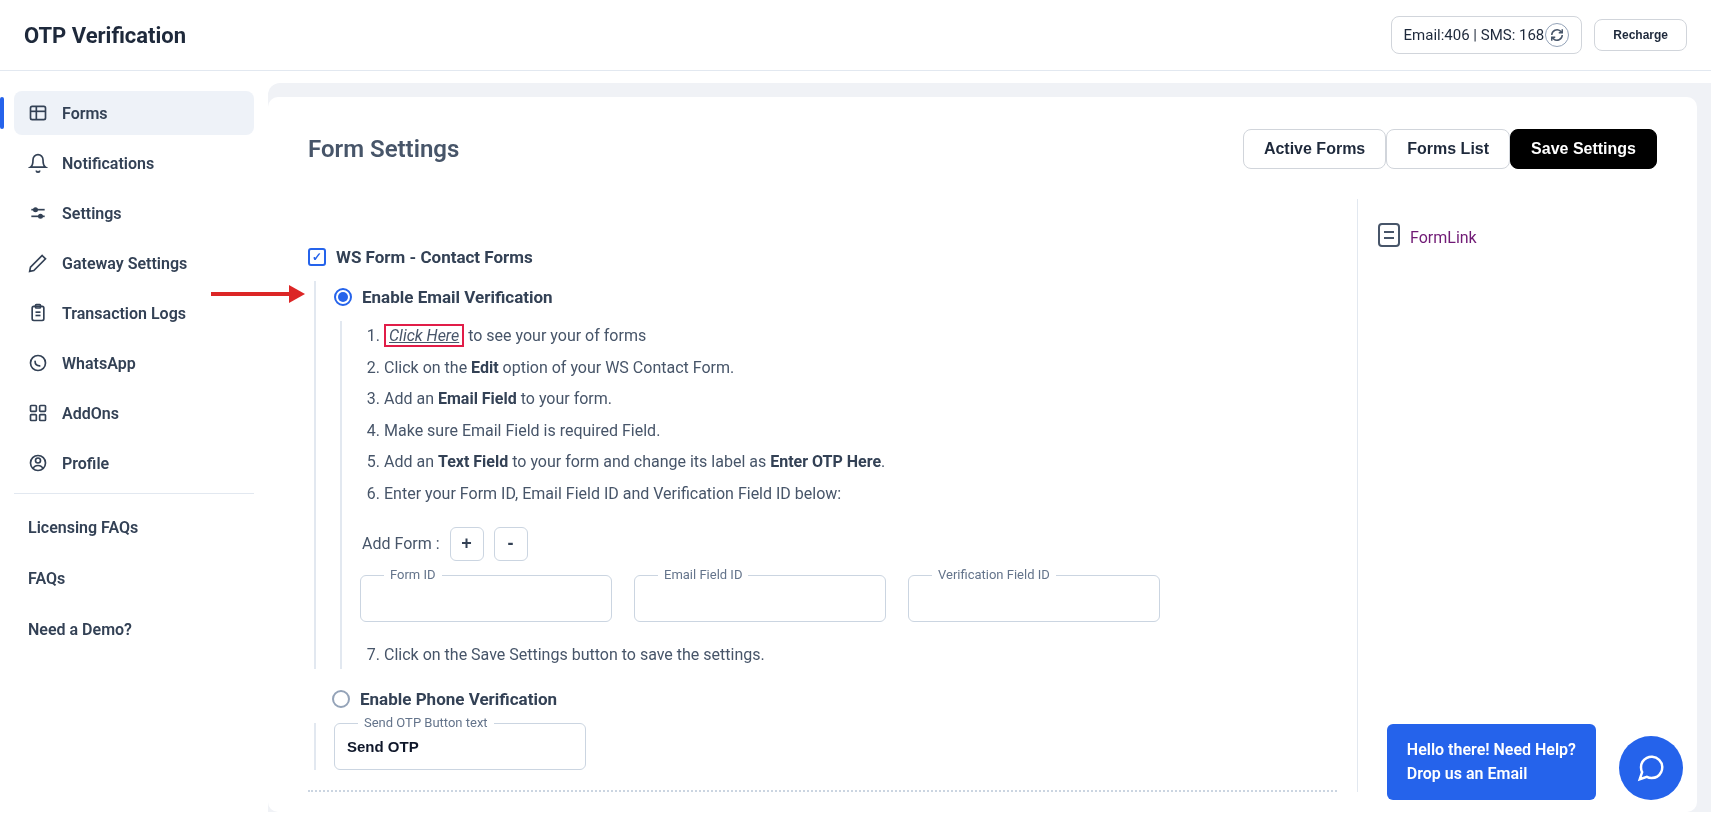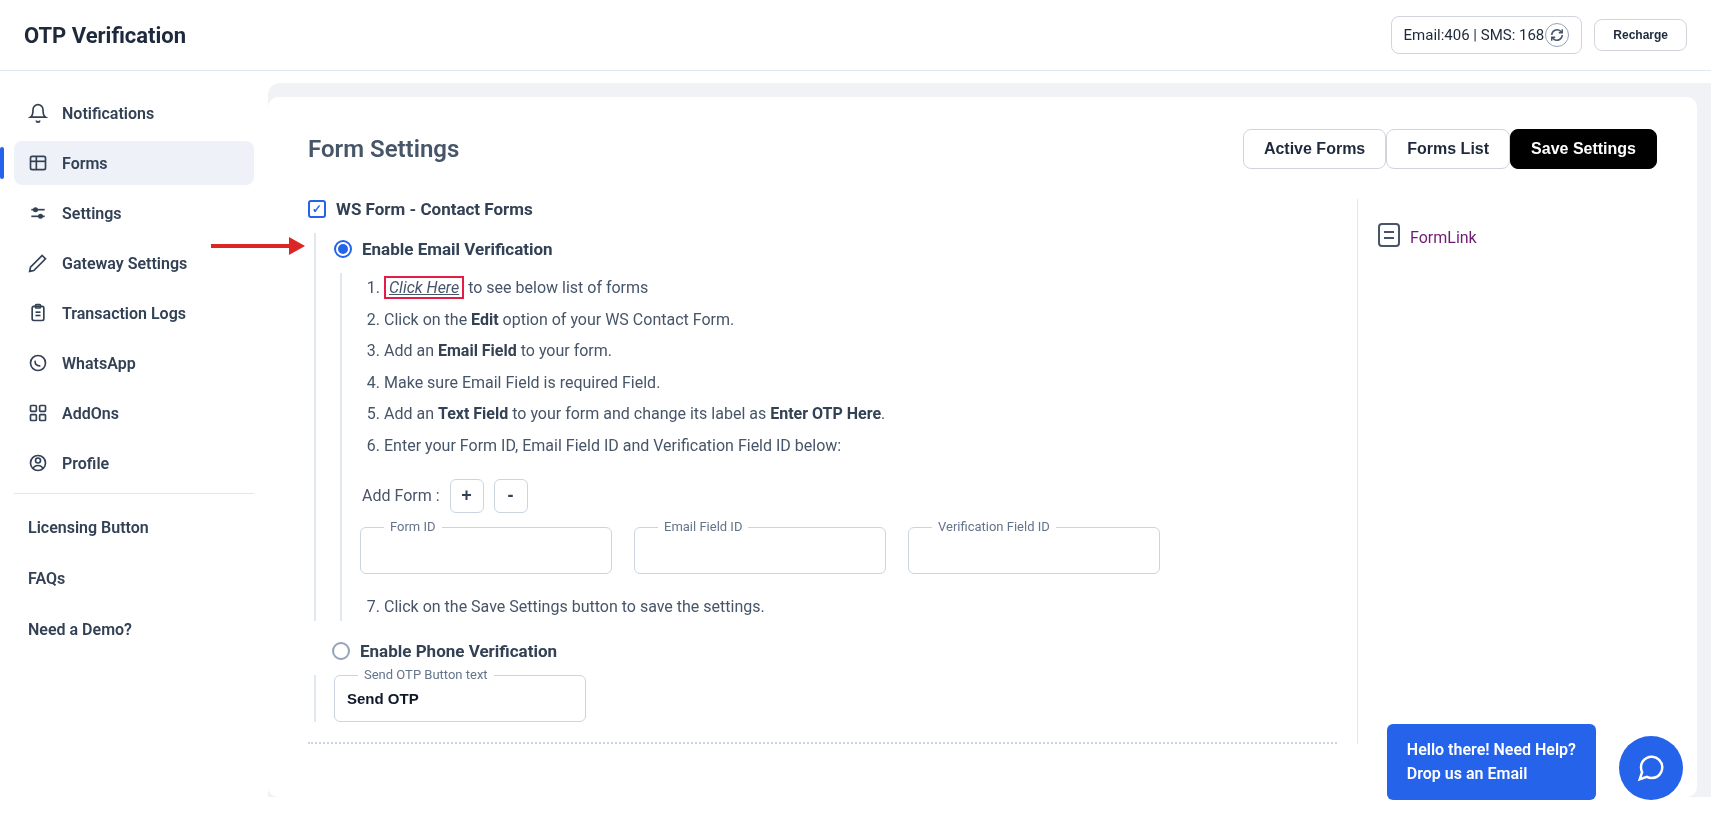--- a/index.html
+++ b/index.html
@@ -122,21 +122,21 @@
     
     .form-section { display: flex; gap: 20px; }
     .form-left { flex: 1; }
     .form-right {
       width: 300px;
       border-left: 1px solid #e2e8f0;
       padding-left: 20px;
       padding-top: 24px;
     }
     
-    .checkbox-row { display: flex; align-items: center; gap: 10px; margin-bottom: 14px; }
+    .checkbox-row { display: flex; align-items: center; gap: 10px; margin-bottom: 14px; margin-top: 48px; }
     .checkbox {
       width: 18px;
       height: 18px;
       border: 2px solid #2563eb;
       border-radius: 3px;
       display: inline-flex;
       align-items: center;
       justify-content: center;
       background: #fff;
     }
@@ -296,38 +296,38 @@
             <path d="M21 12a9 9 0 0 1-15 6.7L3 16"></path>
           </svg>
       </span>
     </div>
     <button class="recharge-btn">Recharge</button>
   </div>
 </div>
 
 <div class="layout">
   <div class="sidebar">
-    <div class="sidebar-item">
-      <span class="sidebar-icon">
-          <svg width="20" height="20" viewBox="0 0 24 24" fill="none" stroke="#334155" stroke-width="2">
-            <path d="M6 8a6 6 0 0 1 12 0c0 7 3 9 3 9H3s3-2 3-9"></path>
-            <path d="M10 21a2 2 0 0 0 4 0"></path>
-          </svg>
-        </span>
-      <span>Notifications</span>
-    </div>
     <div class="sidebar-item active">
       <span class="sidebar-icon">
           <svg width="20" height="20" viewBox="0 0 24 24" fill="none" stroke="#334155" stroke-width="2">
             <rect x="3" y="4" width="18" height="16" rx="2"></rect>
             <line x1="3" y1="10" x2="21" y2="10"></line>
             <line x1="10" y1="4" x2="10" y2="20"></line>
           </svg>
         </span>
       <span>Forms</span>
+    </div>
+    <div class="sidebar-item">
+      <span class="sidebar-icon">
+          <svg width="20" height="20" viewBox="0 0 24 24" fill="none" stroke="#334155" stroke-width="2">
+            <path d="M6 8a6 6 0 0 1 12 0c0 7 3 9 3 9H3s3-2 3-9"></path>
+            <path d="M10 21a2 2 0 0 0 4 0"></path>
+          </svg>
+        </span>
+      <span>Notifications</span>
     </div>
     <div class="sidebar-item">
       <span class="sidebar-icon">
           <svg width="20" height="20" viewBox="0 0 24 24" fill="none" stroke="#334155" stroke-width="2">
             <line x1="4" y1="8" x2="20" y2="8"></line>
             <line x1="4" y1="16" x2="20" y2="16"></line>
             <circle cx="9" cy="8" r="2" fill="#334155"></circle>
             <circle cx="15" cy="16" r="2" fill="#334155"></circle>
           </svg>
         </span>
@@ -376,21 +376,21 @@
       <span class="sidebar-icon">
           <svg width="20" height="20" viewBox="0 0 24 24" fill="none" stroke="#334155" stroke-width="2">
             <circle cx="12" cy="12" r="9"></circle>
             <circle cx="12" cy="9" r="3"></circle>
             <path d="M6 19c1-3 4-4 6-4s5 1 6 4"></path>
           </svg>
         </span>
       <span>Profile</span>
     </div>
     <hr class="sidebar-divider">
-    <div class="sidebar-link">Licensing Button</div>
+    <div class="sidebar-link">Licensing FAQs</div>
     <div class="sidebar-link">FAQs</div>
     <div class="sidebar-link">Need a Demo?</div>
   </div>
 
   <div class="main">
     <div class="main-inner">
       <div class="page-head">
         <div class="page-title">Form Settings</div>
         <div class="page-actions">
           <button class="btn">Active Forms</button>
@@ -412,21 +412,21 @@
               <div class="arrow-head"></div>
             </div>
             <div class="radio-row">
               <span class="radio checked"></span>
               <span class="radio-label">Enable Email Verification</span>
             </div>
 
             <div class="instructions">
               <ol>
                 <li>
-                  <span class="click-here">Click Here</span><span> to see below list of forms</span>
+                  <span class="click-here">Click Here</span><span> to see your your of forms</span>
                 </li>
                 <li>
                   <span>Click on the </span><span class="bold">Edit</span><span> option of your WS Contact Form.</span>
                 </li>
                 <li>
                   <span>Add an </span><span class="bold">Email Field</span><span> to your form.</span>
                 </li>
                 <li>Make sure Email Field is required Field.</li>
                 <li>
                   <span>Add an </span><span class="bold">Text Field</span><span> to your form and change its label as </span><span class="bold">Enter OTP Here</span><span>.</span>

